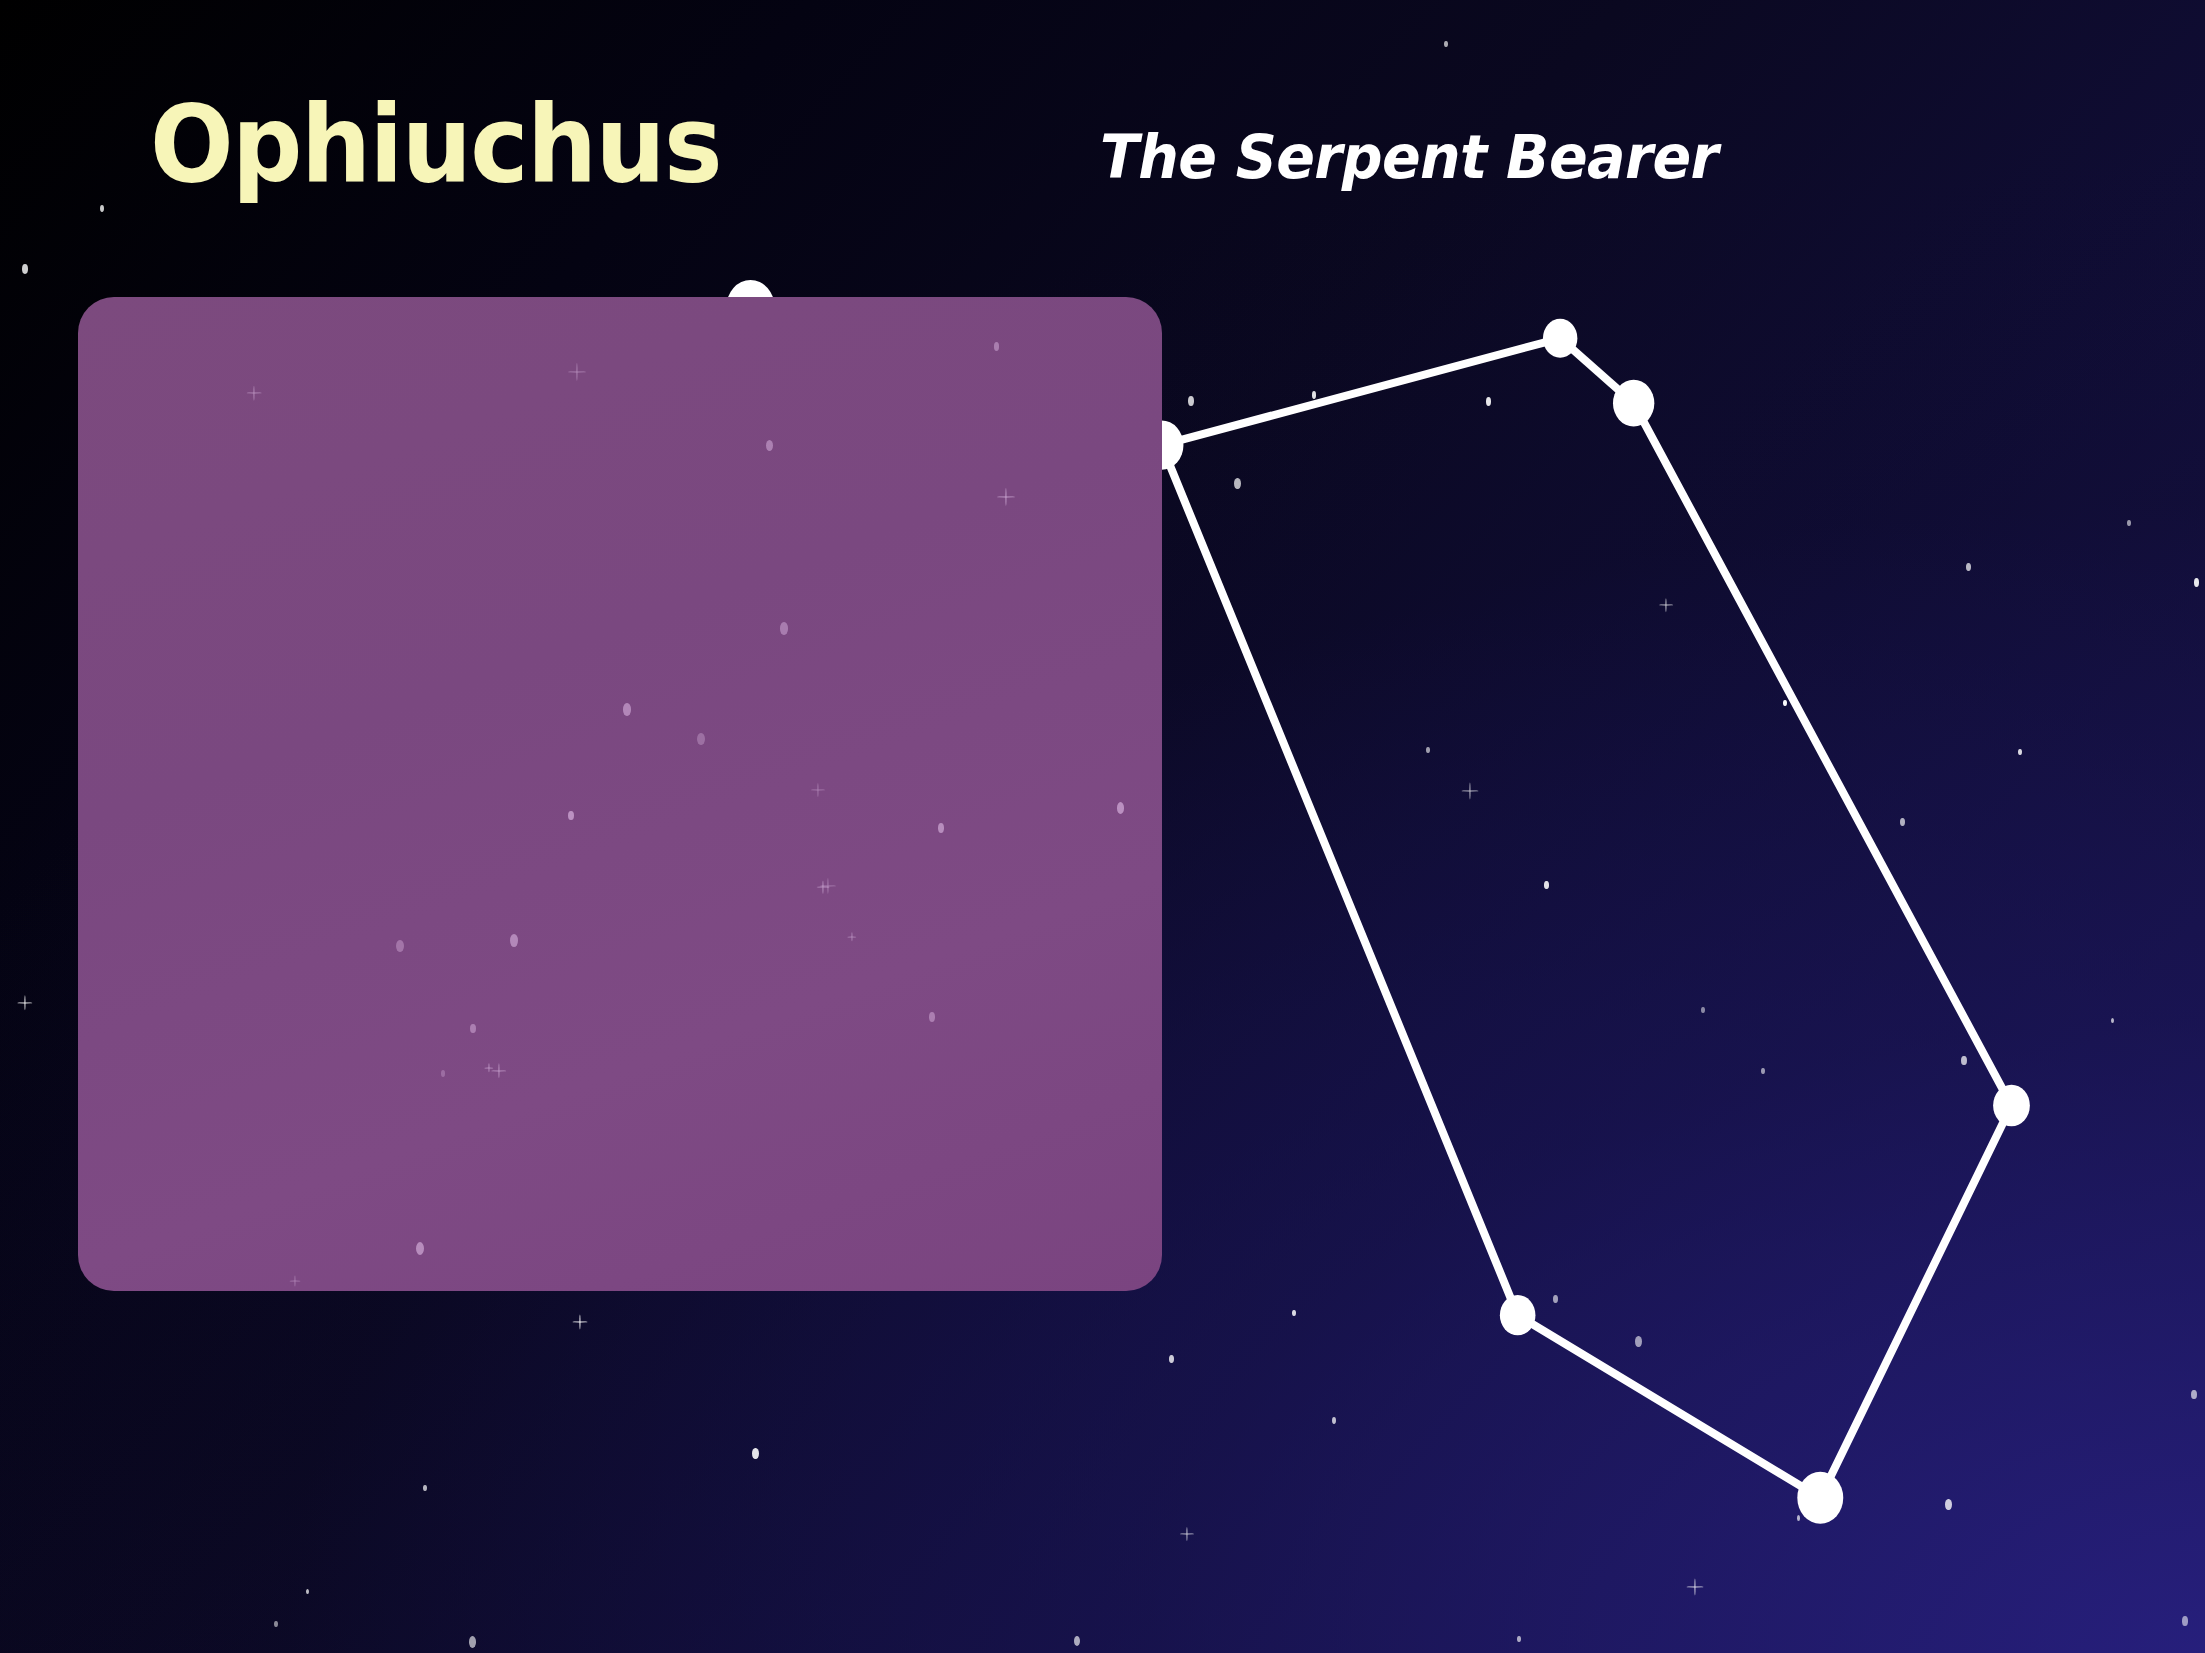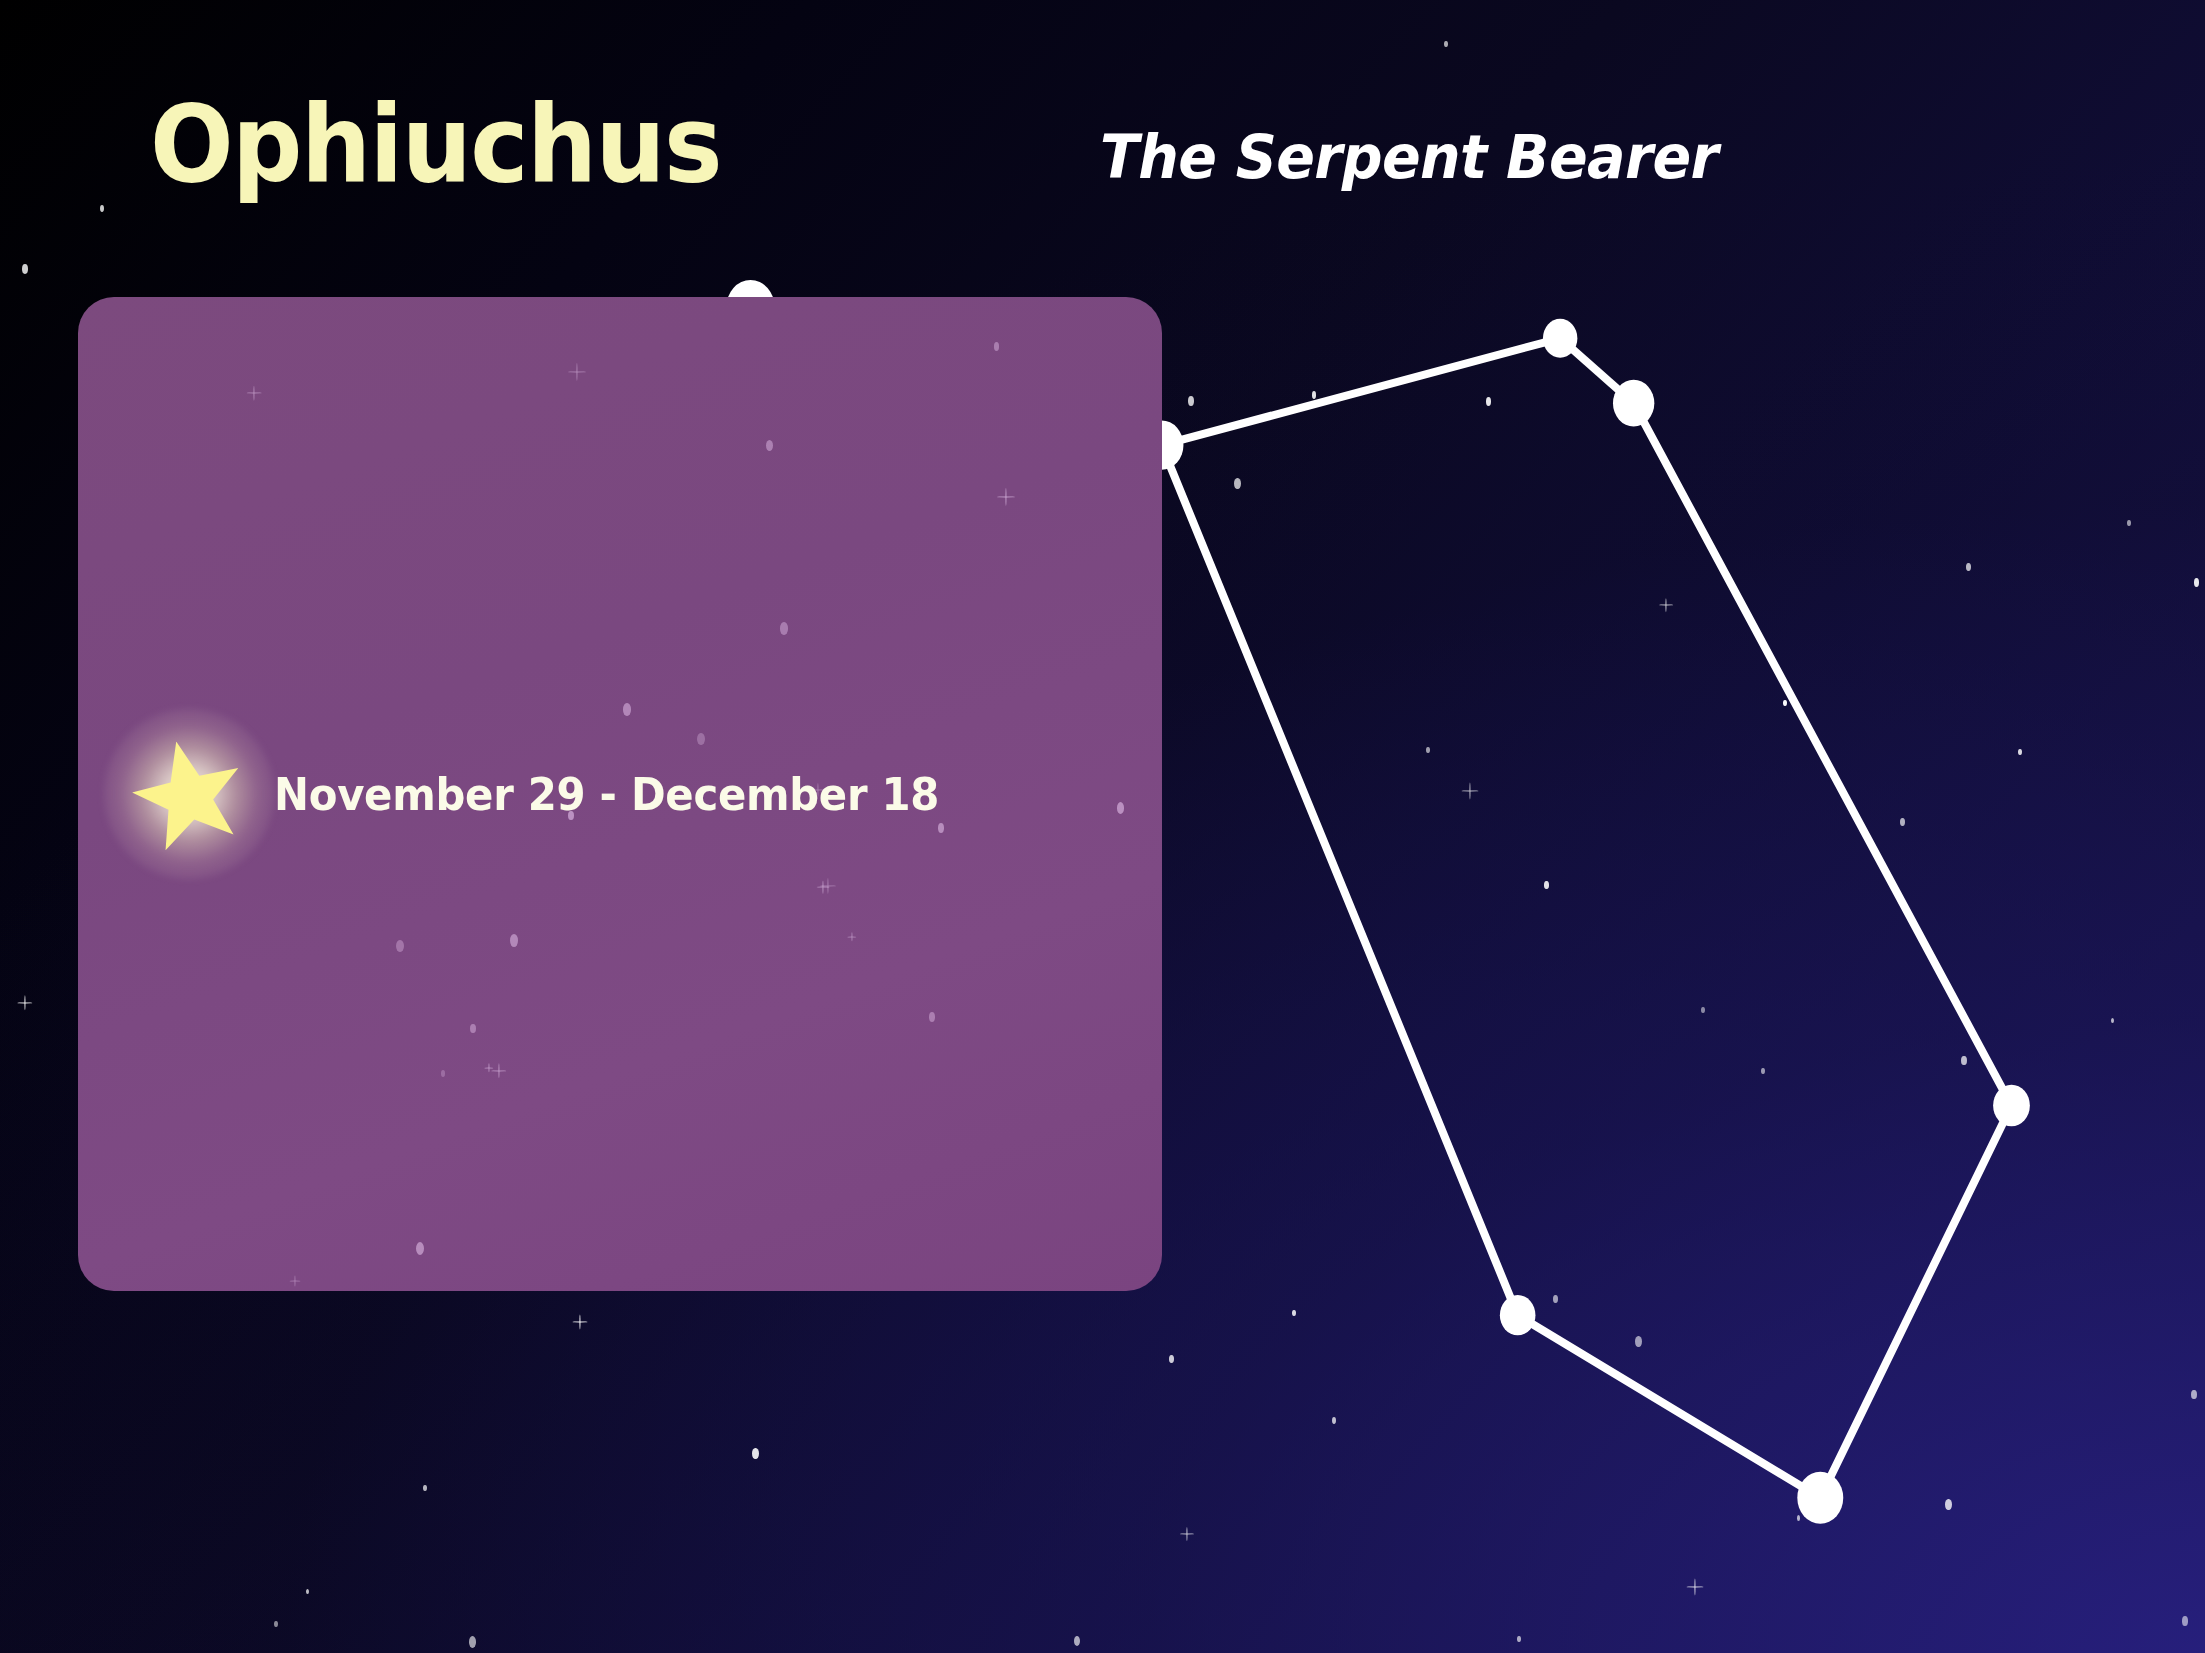--- a/index.html
+++ b/index.html
@@ -229,26 +229,19 @@
         <div class="csparkle" style="left: 490px; top: 66px; width: 18px; height: 18px; opacity: 0.55;"></div>
         <div class="csparkle" style="left: 406px; top: 766px; width: 9.5px; height: 9.5px; opacity: 0.65;"></div>
         <div class="cstar" style="left: 851px; top: 715px; width: 6px; height: 9.5px; opacity: 0.61;"></div>
         <div class="cstar" style="left: 702px; top: 325px; width: 7.8px; height: 12.5px; opacity: 0.59;"></div>
         <div class="csparkle" style="left: 413px; top: 766px; width: 15.5px; height: 15.5px; opacity: 0.69;"></div>
       </div>
     <div id="bullets">
 
 
 
-      <div class="bullet">
-        <div class="star-icon-wrap">
-          <div class="star-glow"></div>
-          <div class="star-shape"></div>
-        </div>
-        <div class="bullet-label">November 29 - December 18</div>
-      </div>
 
 
     </div>
   </div>
 
 </div>
 
 
 </body></html>

